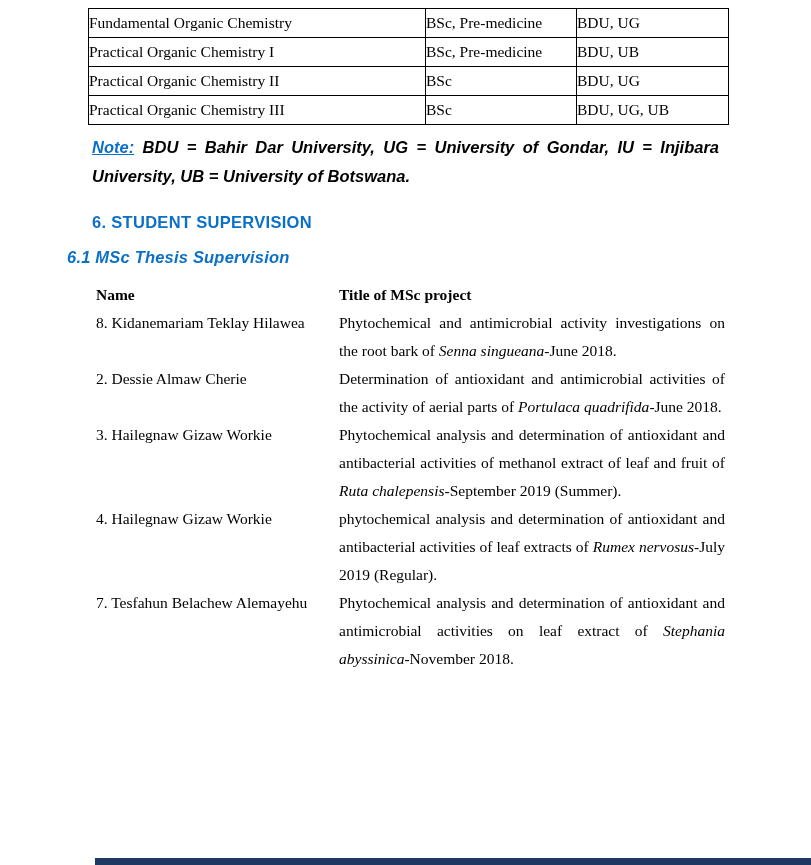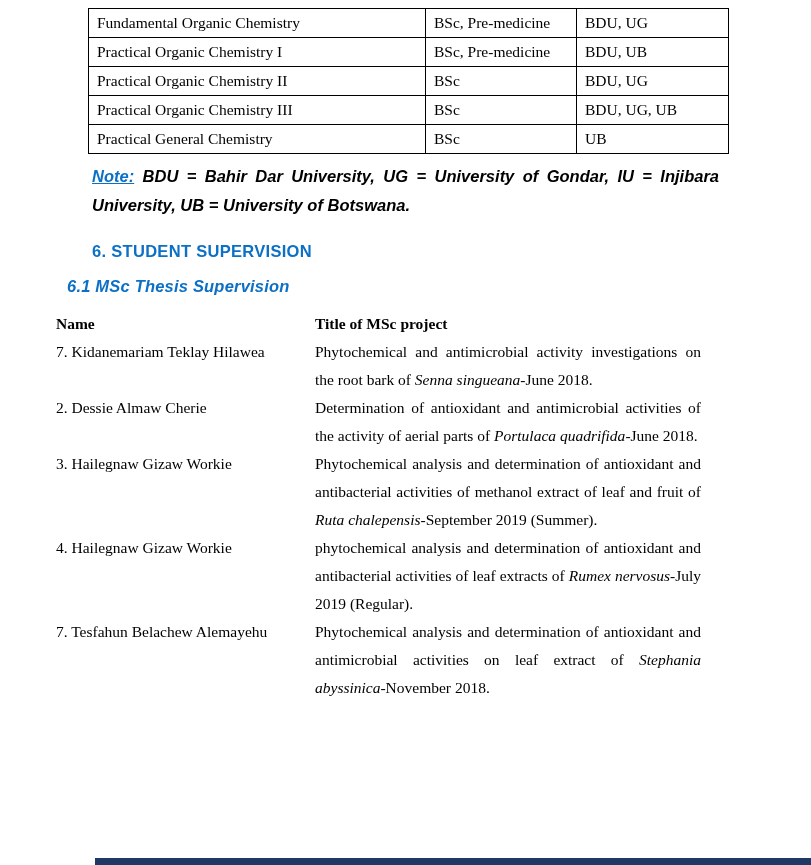--- a/index.html
+++ b/index.html
@@ -15,21 +15,21 @@
   .page{position:absolute;inset:0;}
 
   
   table.courses{
     border-collapse:collapse;table-layout:fixed;
     margin:8px 0 0 88px;width:640px;
   }
   table.courses td{
     border:1px solid #000;
     font-size:15.5px;line-height:20px;
-    padding:3px 8px 4px 8px;height:21px;
+    padding:3px 8px 4px 0;height:21px;
     vertical-align:middle;white-space:nowrap;overflow:hidden;
   }
 
   
   .note{
     margin:8px 0 0 92px;width:627px;
     font-family:"Liberation Sans", sans-serif;
     font-weight:bold;font-style:italic;
     font-size:16.5px;line-height:29px;
     text-align:justify;
@@ -51,22 +51,21 @@
     margin:16px 0 0 67px;
     font-family:"Liberation Sans", sans-serif;
     font-weight:bold;font-style:italic;
     font-size:16.5px;line-height:19px;letter-spacing:.2px;
     color:var(--heading-blue);
   }
 
   
   .sup-grid{
     display:grid;grid-template-columns:243px 386px;
-    margin-left:56px;
-    gap:16px;
+    margin-left:96px;
   }
   .sup-grid.header{margin-top:14px;font-weight:bold;}
   .sup-grid > div{
     font-size:15.5px;line-height:28px;
   }
   .title-col{text-align:justify;}
   .name-col{white-space:nowrap;}
 
   
   .next-page-bar{
@@ -99,42 +98,37 @@
         <tr>
           <td>Practical Organic Chemistry II</td>
           <td>BSc</td>
           <td>BDU, UG</td>
         </tr>
         <tr>
           <td>Practical Organic Chemistry III</td>
           <td>BSc</td>
           <td>BDU, UG, UB</td>
         </tr>
-        <tr>
-          <td>Practical General Chemistry</td>
-          <td>BSc</td>
-          <td>UB</td>
-        </tr>
       </tbody>
   </table>
 
   <p class="note"><span class="note-label">Note:</span><span> BDU = Bahir Dar University, UG = University of Gondar, IU = Injibara University, UB = University of Botswana.</span></p>
 
   <h2 class="section-heading">6. STUDENT SUPERVISION</h2>
 
   <h3 class="subsection-heading">6.1 MSc Thesis Supervision</h3>
 
   <div class="sup-grid header">
     <div>Name</div>
     <div>Title of MSc project</div>
   </div>
 
   <div id="supervision-list">
       <div class="sup-grid entry">
-        <div class="name-col">7. Kidanemariam Teklay Hilawea</div>
+        <div class="name-col">8. Kidanemariam Teklay Hilawea</div>
         <div class="title-col"><span>Phytochemical and antimicrobial activity investigations on the root bark of </span><i>Senna singueana</i><span>-June 2018.</span></div>
       </div>
       <div class="sup-grid entry">
         <div class="name-col">2. Dessie Almaw Cherie</div>
         <div class="title-col"><span>Determination of antioxidant and antimicrobial activities of the activity of aerial parts of </span><i>Portulaca quadrifida</i><span>-June 2018.</span></div>
       </div>
       <div class="sup-grid entry">
         <div class="name-col">3. Hailegnaw Gizaw Workie</div>
         <div class="title-col"><span>Phytochemical analysis and determination of antioxidant and antibacterial activities of methanol extract of leaf and fruit of </span><i>Ruta chalepensis</i><span>-September 2019 (Summer).</span></div>
       </div>

